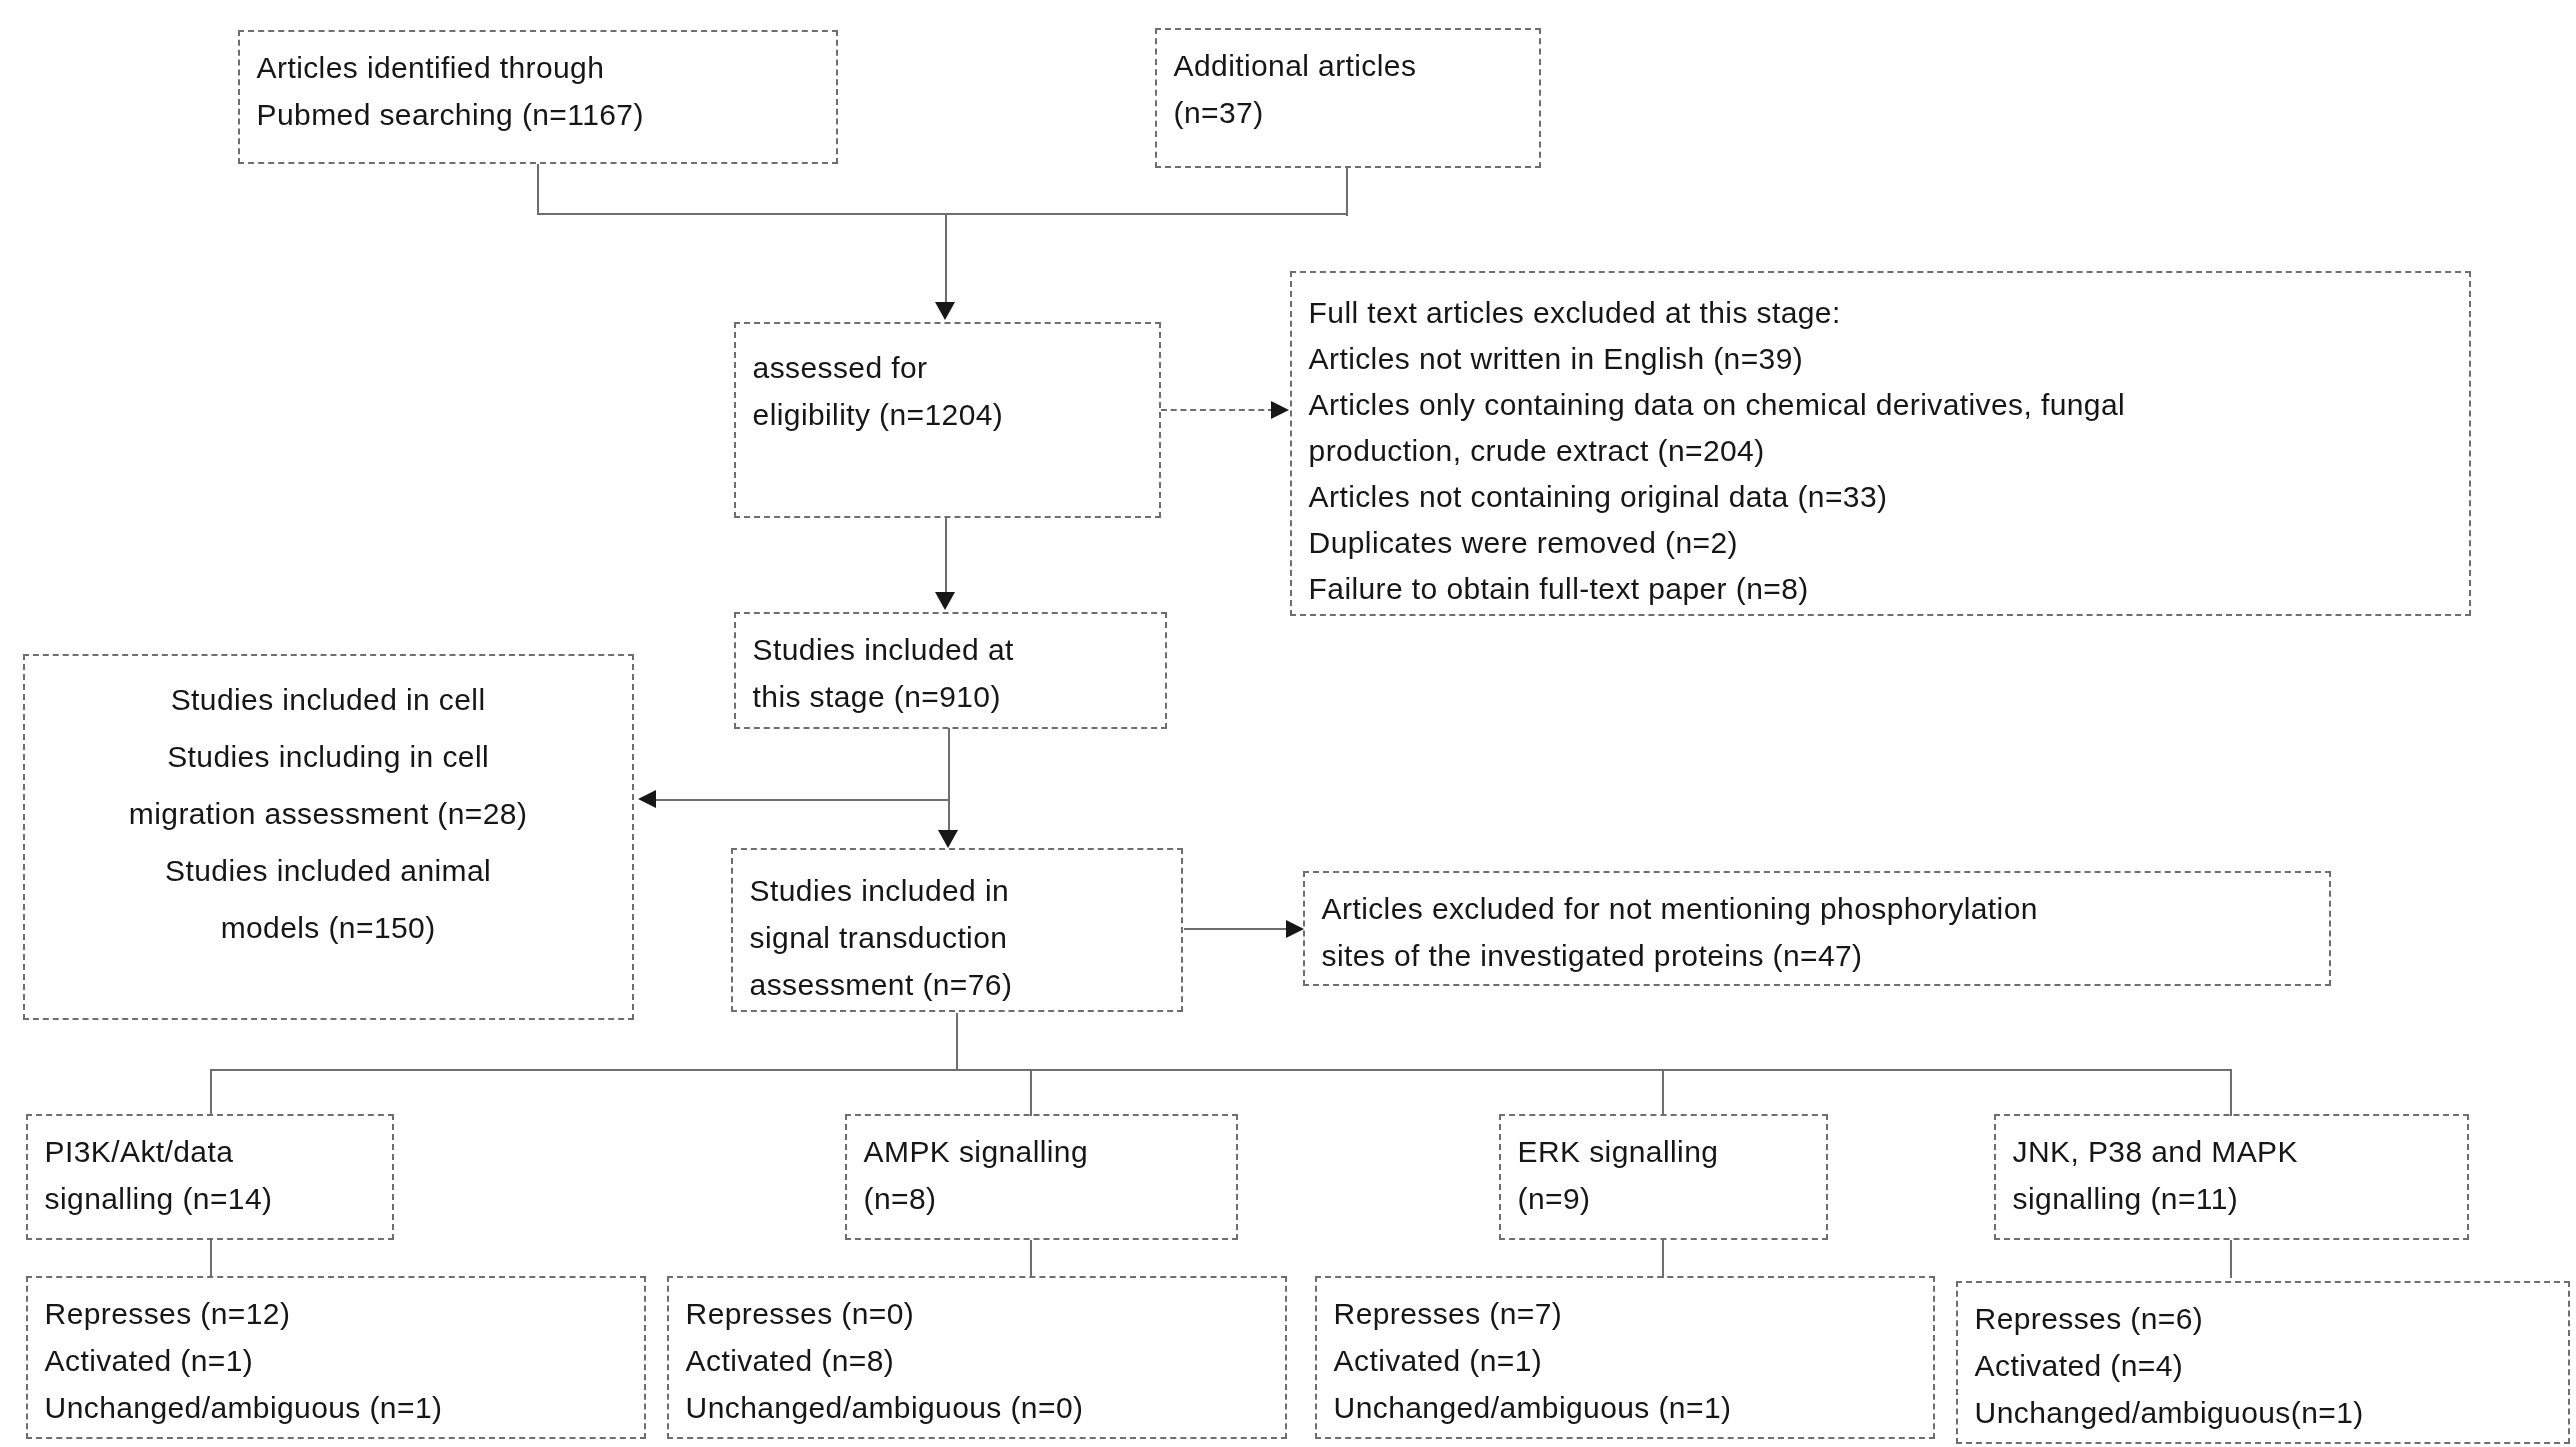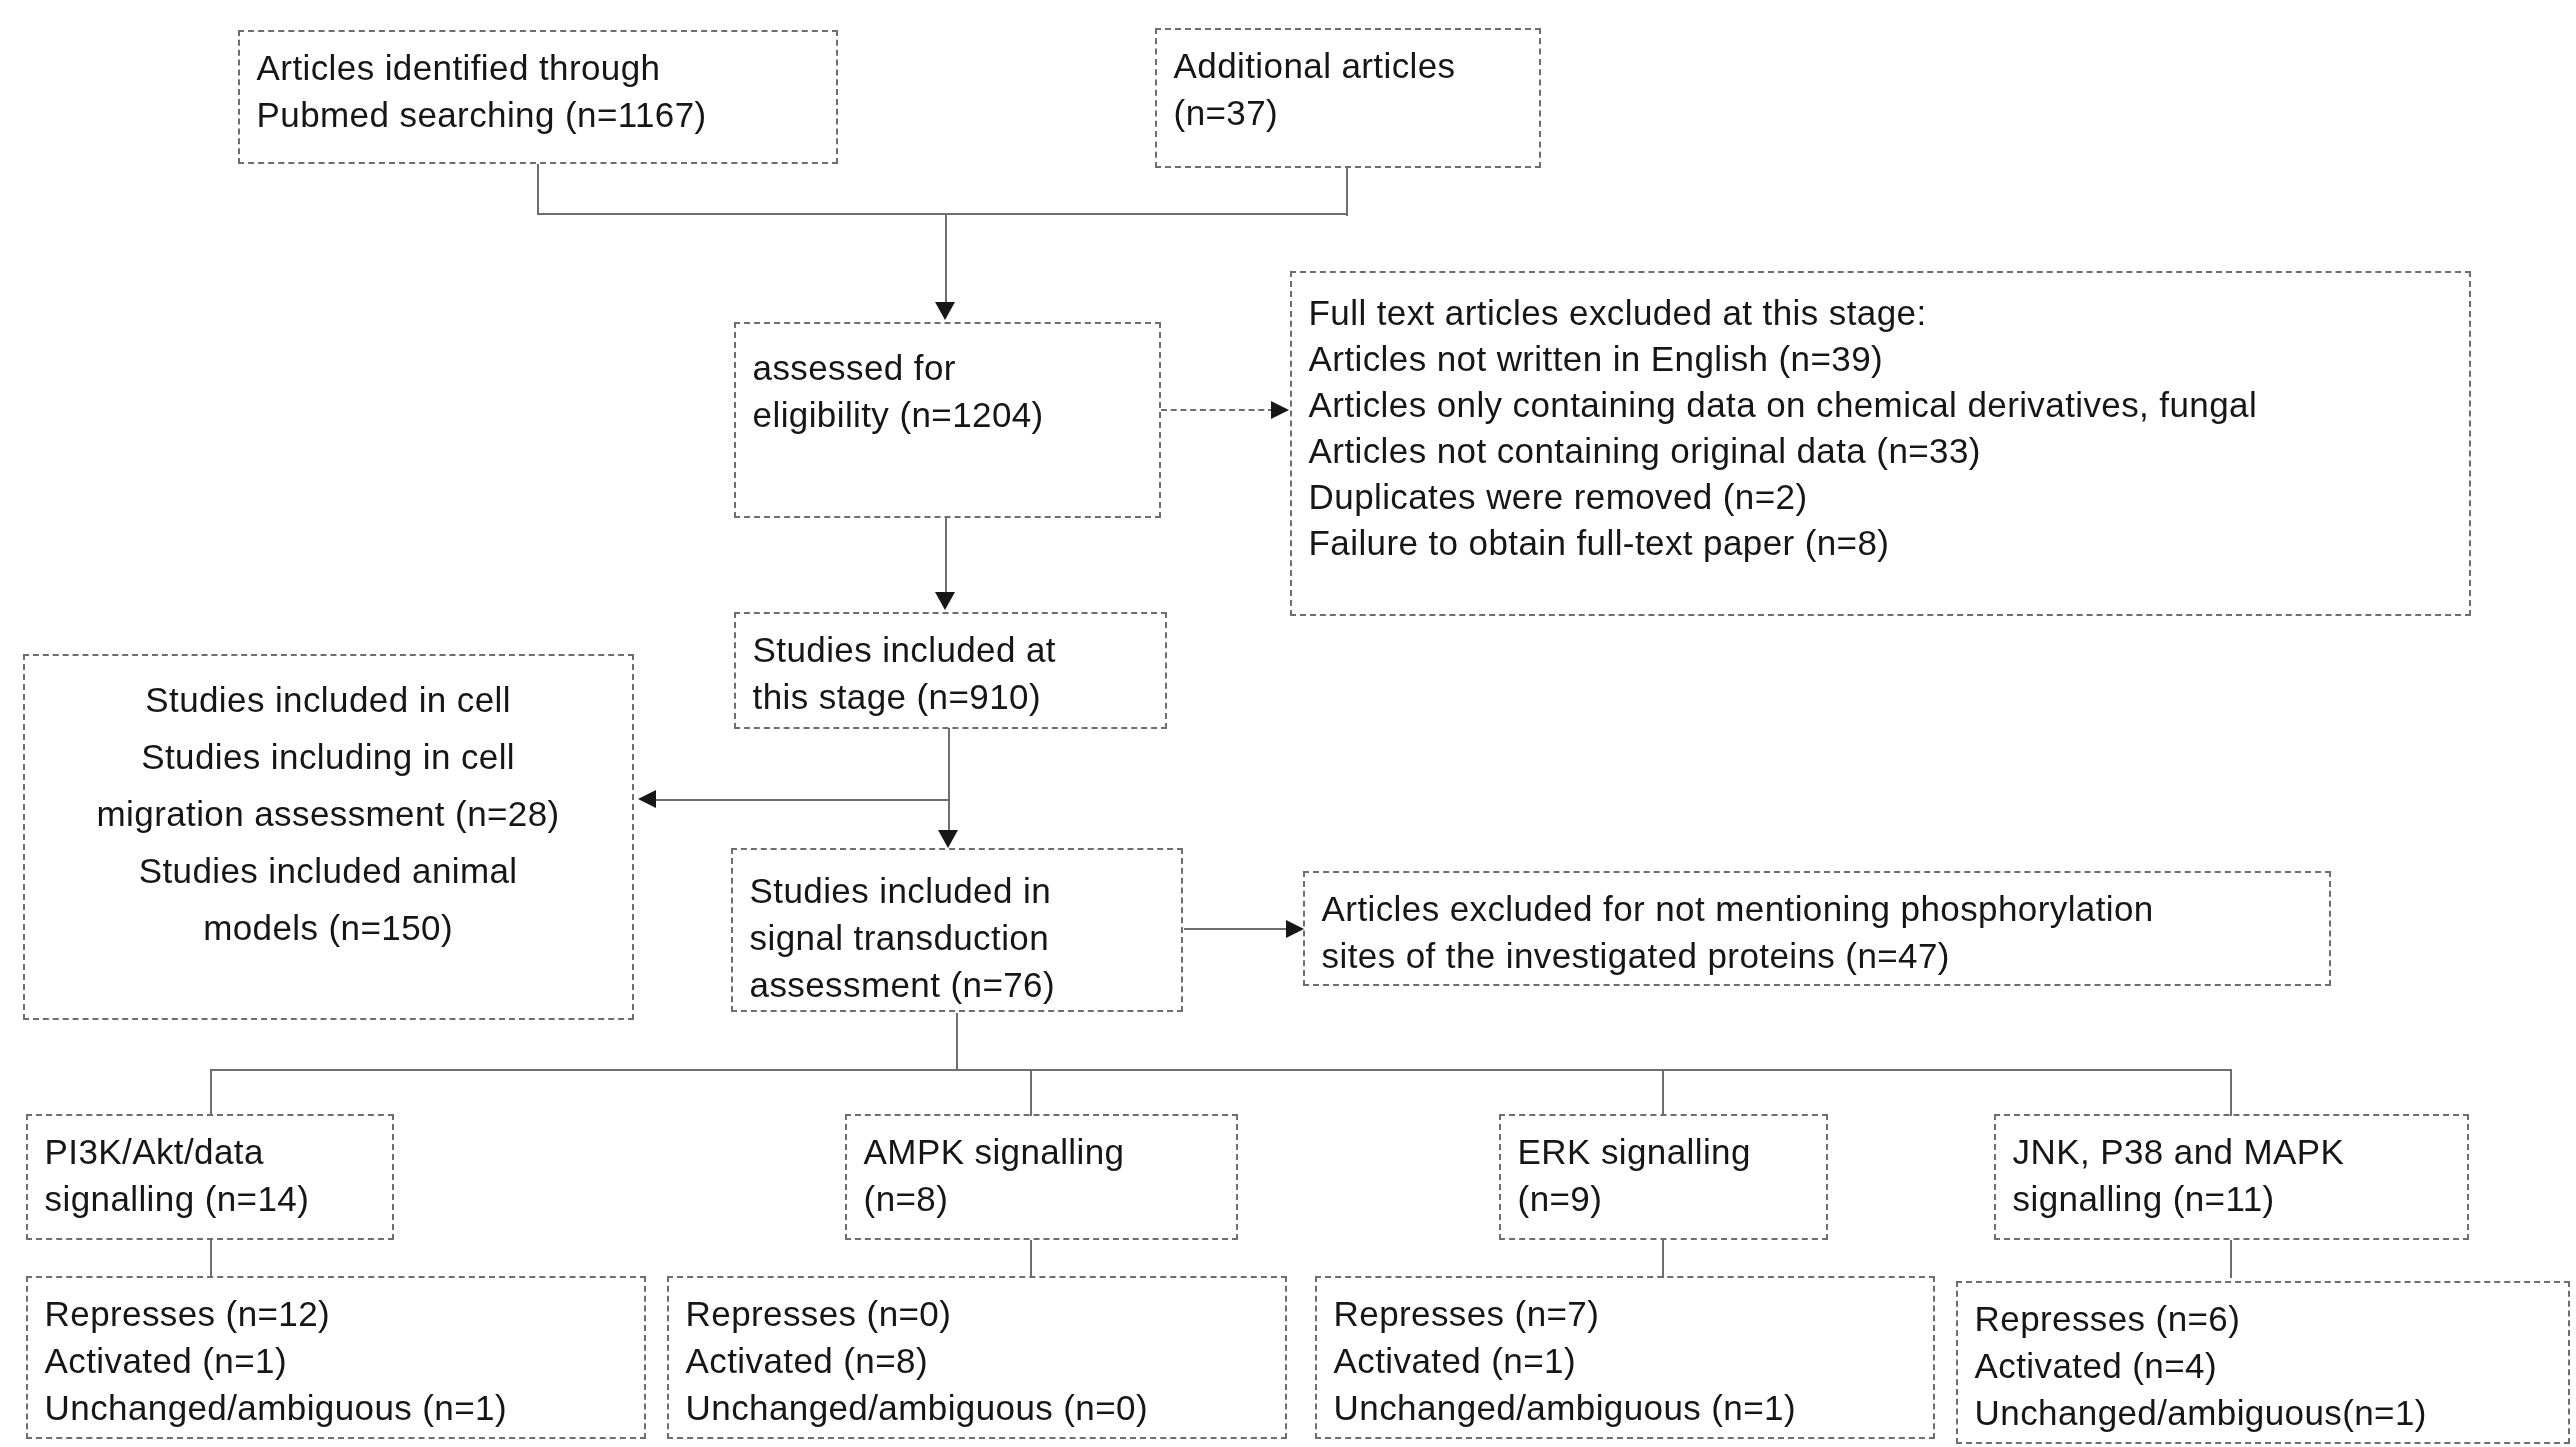--- a/index.html
+++ b/index.html
@@ -15,21 +15,21 @@
     font-family: "Liberation Sans", "DejaVu Sans", sans-serif;
     color: #161616;
     overflow: hidden;
   }
   .box {
     position: absolute;
     box-sizing: border-box;
     border: 2.3px dashed #6e6e6e;
     background: #ffffff;
     padding: 12px 16.6px;
-    font-size: 35px;
+    font-size: 30px;
     line-height: 47px;
     letter-spacing: 0.4px;
     white-space: nowrap;
   }
   .box .tline { white-space: nowrap; }
 
   
   .b-identified   { left: 238px;  top: 30px;   width: 600px;  height: 134px; }
   .b-additional   { left: 1155px; top: 28px;   width: 386px;  height: 140px; }
   .b-fulltext     { left: 734px;  top: 322px;  width: 427px;  height: 196px; padding-top: 19.6px; }
@@ -79,20 +79,21 @@
 
   <div class="box b-fulltext">
     <div class="tline">assessed for</div>
     <div class="tline">eligibility (n=1204)</div>
   </div>
 
   <div class="box b-excluded1">
     <div class="tline">Full text articles excluded at this stage:</div>
     <div class="tline">Articles not written in English (n=39)</div>
     <div class="tline">Articles only containing data on chemical derivatives, fungal</div>
+    <div class="tline">production, crude extract (n=204)</div>
     <div class="tline">Articles not containing original data (n=33)</div>
     <div class="tline">Duplicates were removed (n=2)</div>
     <div class="tline">Failure to obtain full-text paper (n=8)</div>
   </div>
 
   <div class="box b-stage910">
     <div class="tline">Studies included at</div>
     <div class="tline">this stage (n=910)</div>
   </div>
 

